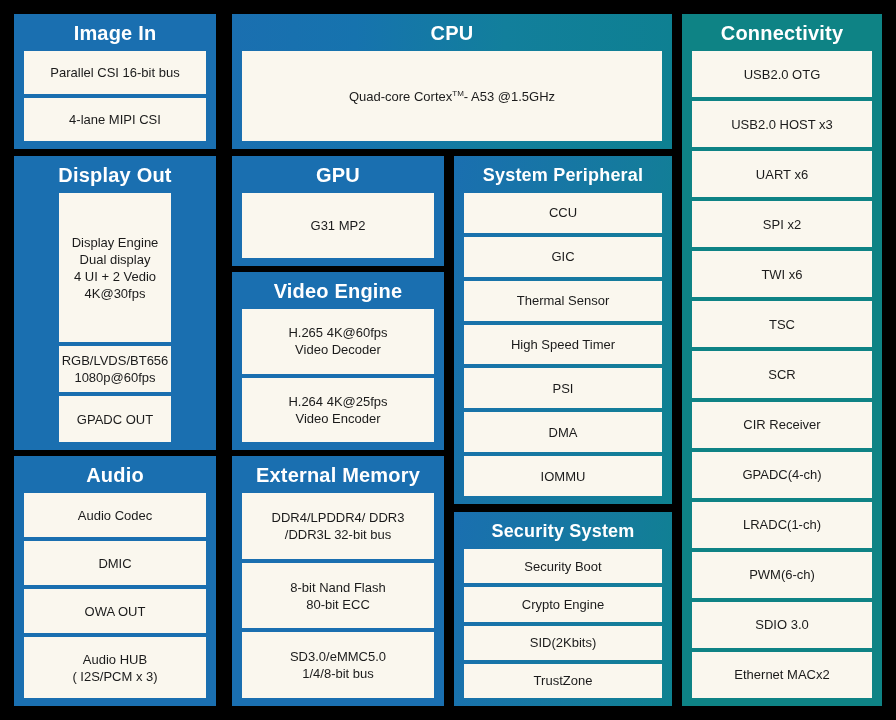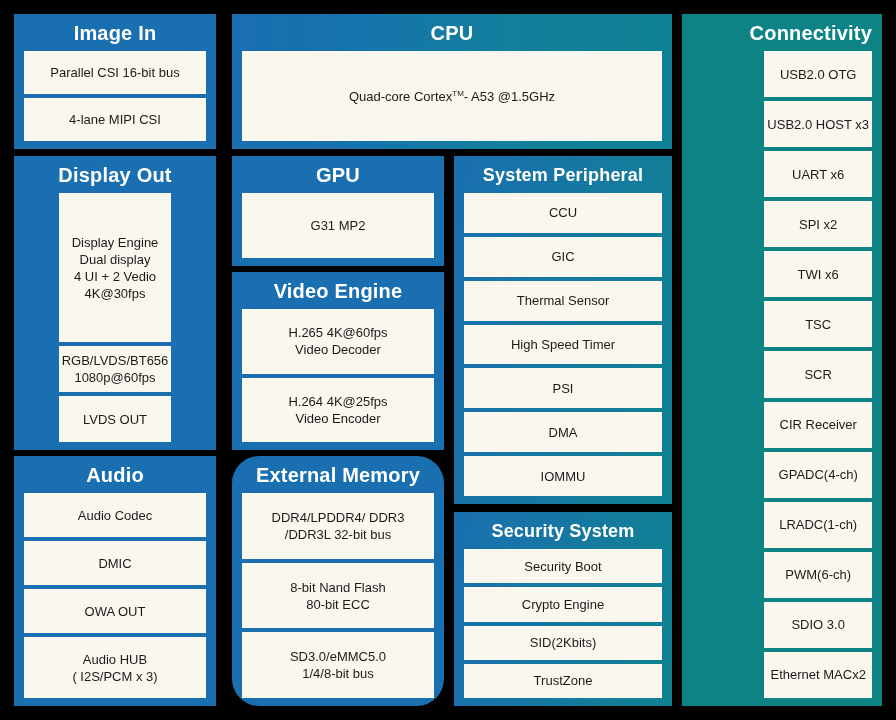--- a/index.html
+++ b/index.html
@@ -89,21 +89,21 @@
           <span class="ln">Display Engine</span>
           <span class="ln">Dual display</span>
           <span class="ln">4 UI  + 2 Vedio</span>
           <span class="ln">4K@30fps</span>
         </div>
         <div class="cell grow" style="flex: 0 0 46px;">
           <span class="ln">RGB/LVDS/BT656</span>
           <span class="ln">1080p@60fps</span>
         </div>
         <div class="cell grow" style="flex: 0 0 46px;">
-          <span class="ln">LVDS OUT</span>
+          <span class="ln">GPADC OUT</span>
         </div>
       </div>
   </div>
 
   <div class="block" style="left:14px; top:456px; width:202px; height:250px;">
     <div class="block-title">Audio</div>
     <div class="items">
         <div class="cell grow">
           <span class="ln">Audio Codec</span>
         </div>
@@ -145,21 +145,21 @@
           <span class="ln">H.265 4K@60fps</span>
           <span class="ln">Video Decoder</span>
         </div>
         <div class="cell grow">
           <span class="ln">H.264 4K@25fps</span>
           <span class="ln">Video Encoder</span>
         </div>
       </div>
   </div>
 
-  <div class="block" style="left:232px; top:456px; width:212px; height:250px;border-radius:27px;">
+  <div class="block" style="left:232px; top:456px; width:212px; height:250px;">
     <div class="block-title">External Memory</div>
     <div class="items">
         <div class="cell grow">
           <span class="ln">DDR4/LPDDR4/ DDR3</span>
           <span class="ln">/DDR3L 32-bit bus</span>
         </div>
         <div class="cell grow">
           <span class="ln">8-bit Nand Flash</span>
           <span class="ln">80-bit ECC</span>
         </div>
@@ -208,21 +208,21 @@
         </div>
         <div class="cell grow">
           <span class="ln">SID(2Kbits)</span>
         </div>
         <div class="cell grow">
           <span class="ln">TrustZone</span>
         </div>
       </div>
   </div>
 
-  <div class="block teal" style="left:682px; top:14px; width:200px; height:692px;align-items:flex-end;">
+  <div class="block teal" style="left:682px; top:14px; width:200px; height:692px;">
     <div class="block-title">Connectivity</div>
     <div class="items">
         <div class="cell grow">
           <span class="ln">USB2.0 OTG</span>
         </div>
         <div class="cell grow">
           <span class="ln">USB2.0 HOST x3</span>
         </div>
         <div class="cell grow">
           <span class="ln">UART x6</span>

